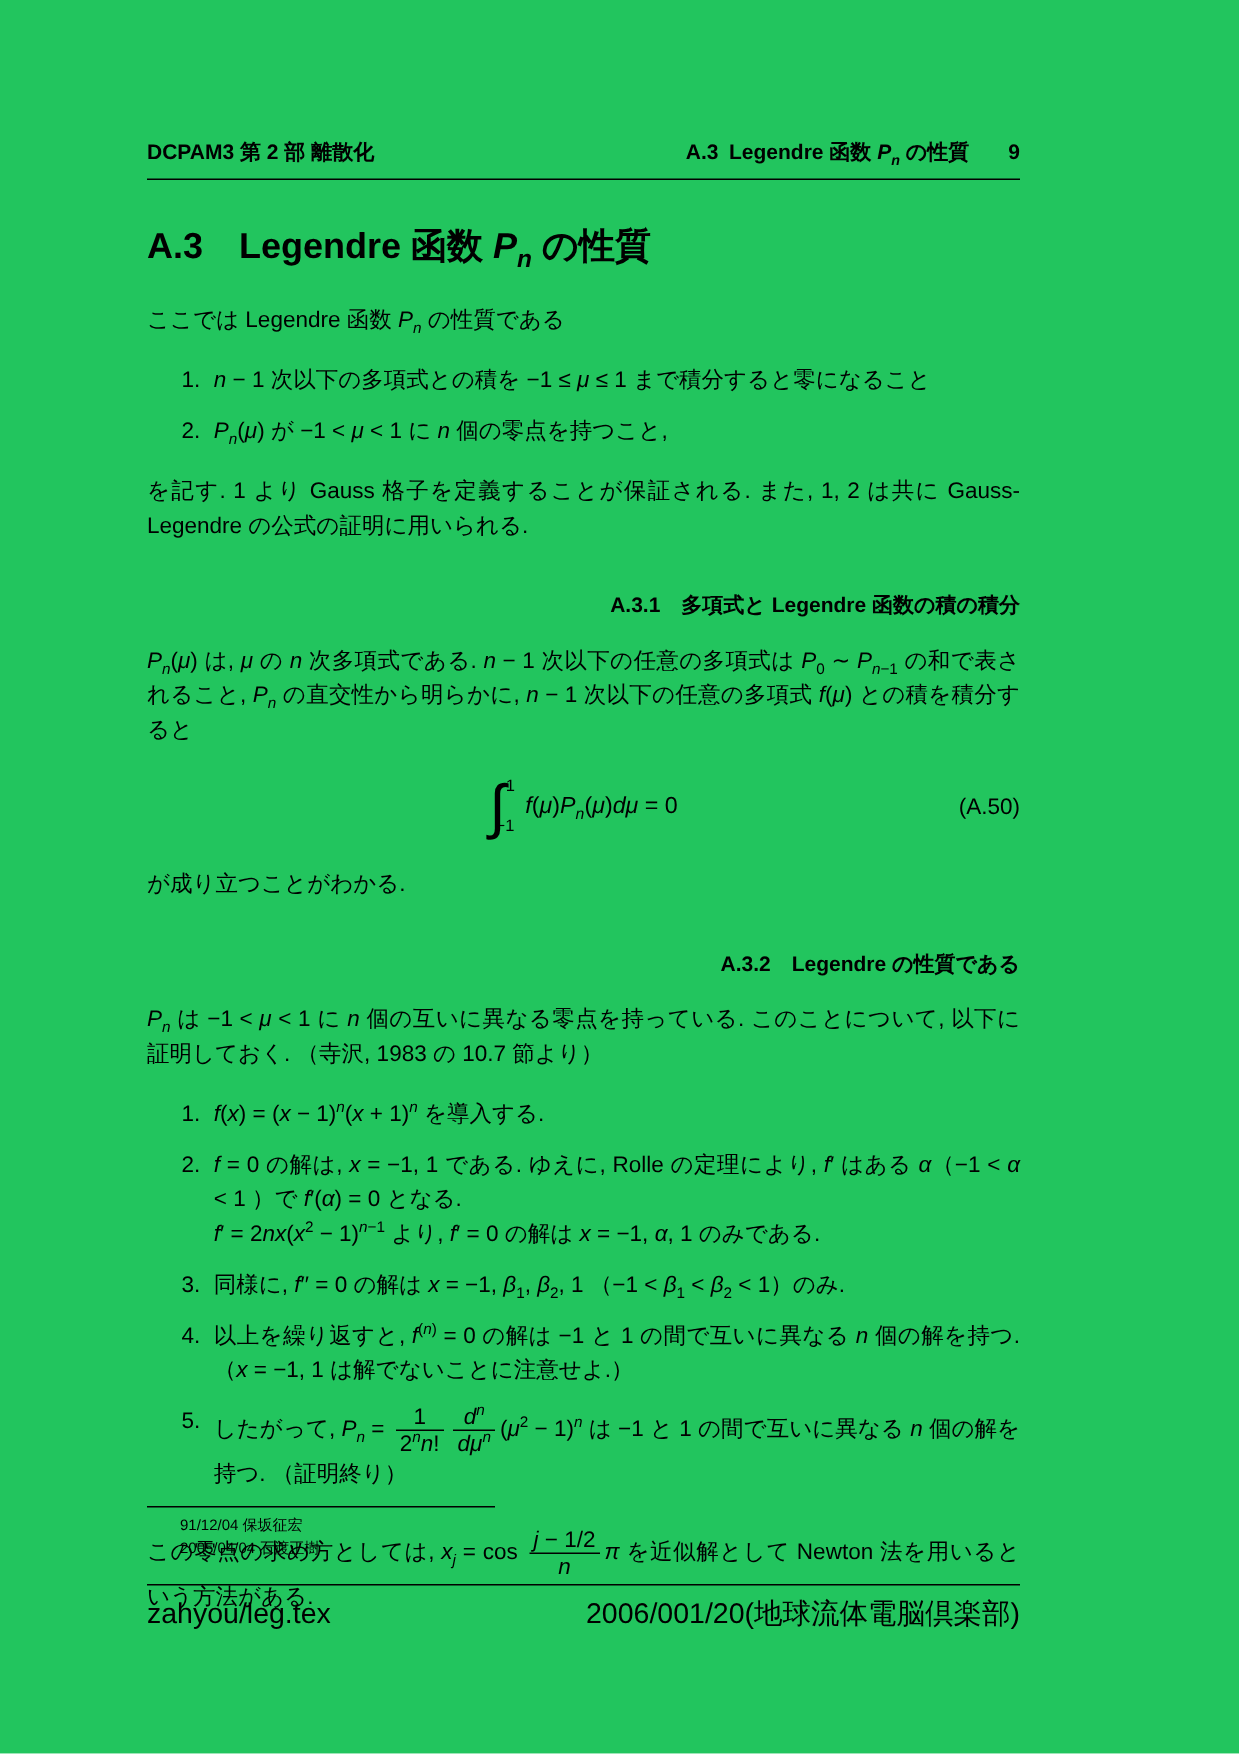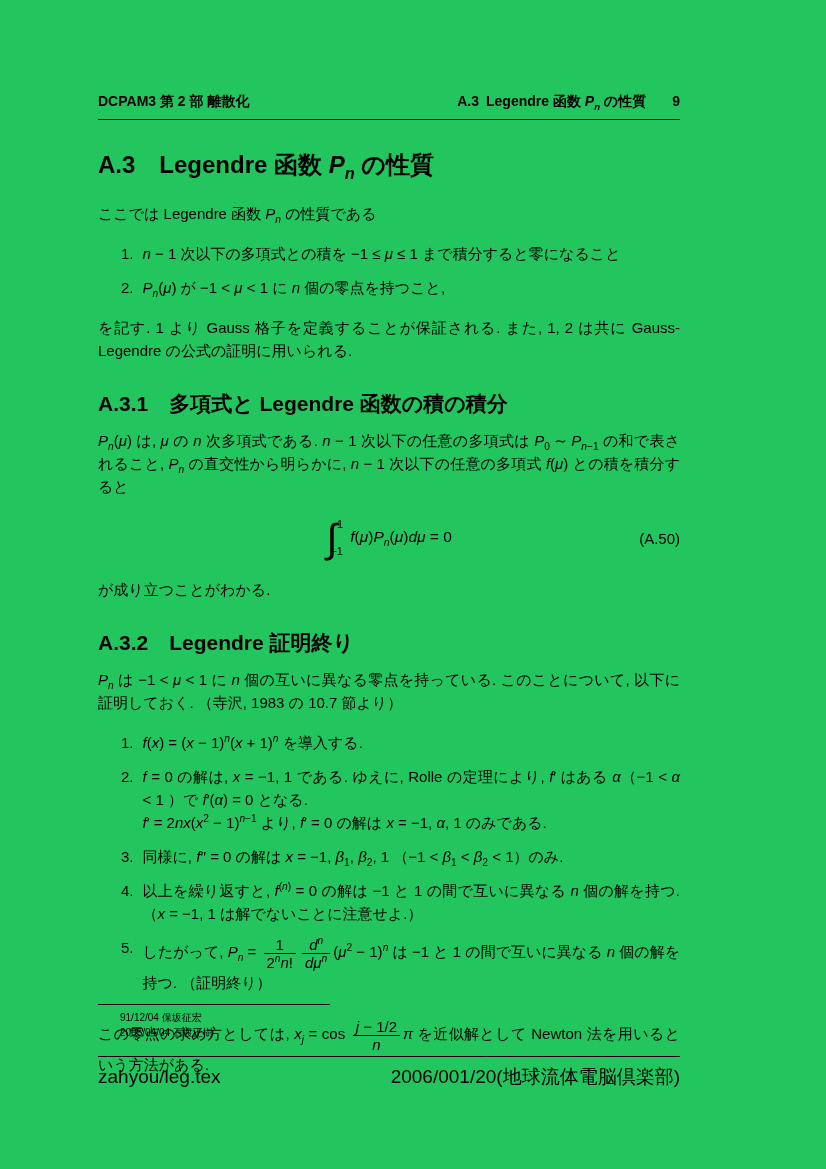--- a/index.html
+++ b/index.html
@@ -22,22 +22,23 @@
     padding-bottom:6px;
   }
   .rh-right{display:inline-flex;align-items:baseline;}
   .rh-page{margin-left:26px;}
   
   .title{
     font-size:24px;line-height:28px;font-weight:bold;
     margin:31px 0 23px 0;
   }
   .heading2{
-    font-size:21px;line-height:21px;font-weight:bold;
+    font-size:14px;line-height:21px;font-weight:bold;
     margin:31px 0 15px 0;
+    text-align:right;
   }
   .body{margin:12px 0;text-align:justify;}
   .closing{margin-top:24px;}
   
   .list{margin:17px 0 17px 0;padding-left:23px;}
   .item{display:flex;margin:11px 0;}
   .li-num{flex:0 0 auto;margin-right:9px;}
   .li-body{flex:1 1 auto;text-align:justify;}
   .li-line{text-align:justify;}
   
@@ -112,21 +113,21 @@
           <span class="ilims">
             <span class="ihi">1</span>
             <span class="ilo">−1</span>
           </span>
         </span><span class="it">f</span>(<span class="it">μ</span>)<span class="it">P</span><sub><span class="it">n</span></sub>(<span class="it">μ</span>)<span class="it">dμ</span> = 0</span>
     <span class="eq-label">(A.50)</span>
   </div>
 
   <p class="body">が成り立つことがわかる.</p>
 
-  <h2 class="heading2">A.3.2 Legendre 証明終り</h2>
+  <h2 class="heading2">A.3.2 Legendre の性質である</h2>
 
   <p class="body"><span class="it">P</span><sub><span class="it">n</span></sub> は −1 &lt; <span class="it">μ</span> &lt; 1 に <span class="it">n</span> 個の互いに異なる零点を持っている. このことについて, 以下に証明しておく. （寺沢, 1983 の 10.7 節より）</p>
 
   <div class="list">
     <div class="item">
       <span class="li-num">1.</span>
       <div class="li-body"><span class="it">f</span>(<span class="it">x</span>) = (<span class="it">x</span> − 1)<sup><span class="it">n</span></sup>(<span class="it">x</span> + 1)<sup><span class="it">n</span></sup> を導入する.</div>
     </div>
     <div class="item">
       <span class="li-num">2.</span>

